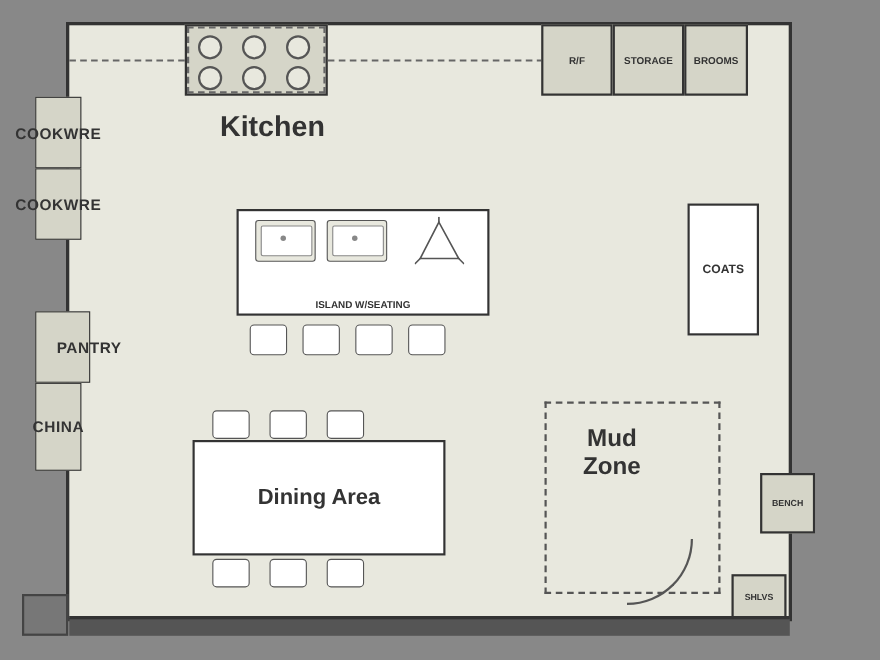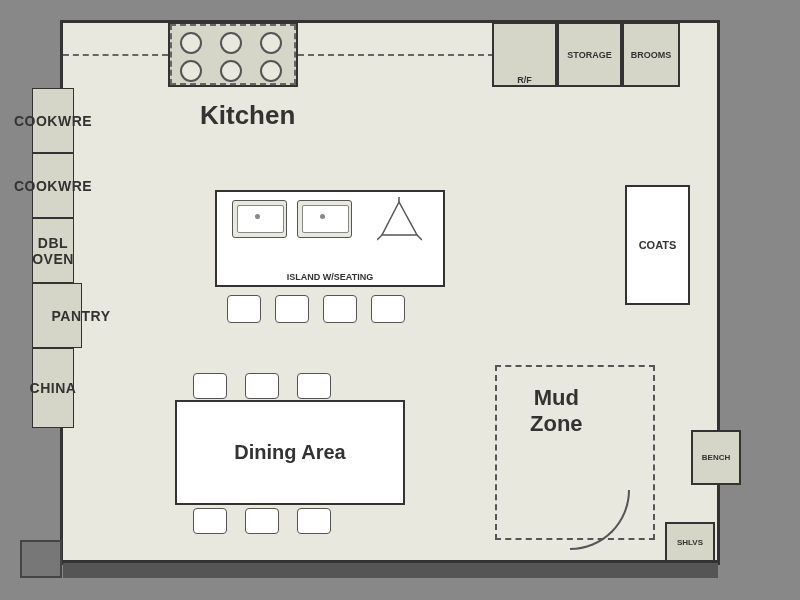--- a/index.html
+++ b/index.html
@@ -215,21 +215,21 @@
     
     .rf {
       position: absolute;
       top: 22px;
       left: 492px;
       width: 65px;
       height: 65px;
       background: #d5d5c8;
       border: 2px solid #333;
       display: flex;
-      align-items: flex-end;
+      align-items: center;
       justify-content: center;
       font-size: 9px;
       font-weight: bold;
       color: #333;
     }
     
     .storage {
       position: absolute;
       top: 22px;
       left: 557px;
@@ -278,23 +278,20 @@
 
 <div class="floor-plan">
 
   <div class="main-room"></div>
 
   <div class="left-cabinet" style="top:88px; height:65px;">
     <span>COOKWRE</span>
   </div>
   <div class="left-cabinet" style="top:153px; height:65px;">
     <span>COOKWRE</span>
-  </div>
-  <div class="left-cabinet" style="top:218px; height:65px;">
-    <span>DBL OVEN</span>
   </div>
   <div class="left-cabinet" style="top:283px; height:65px;padding-left:48px;">
     <span>PANTRY</span>
   </div>
   <div class="left-cabinet" style="top:348px; height:80px;">
     <span>CHINA</span>
   </div>
 
   <div class="cooktop">
     <div class="burner" style="top:8px; left:10px;"></div>

